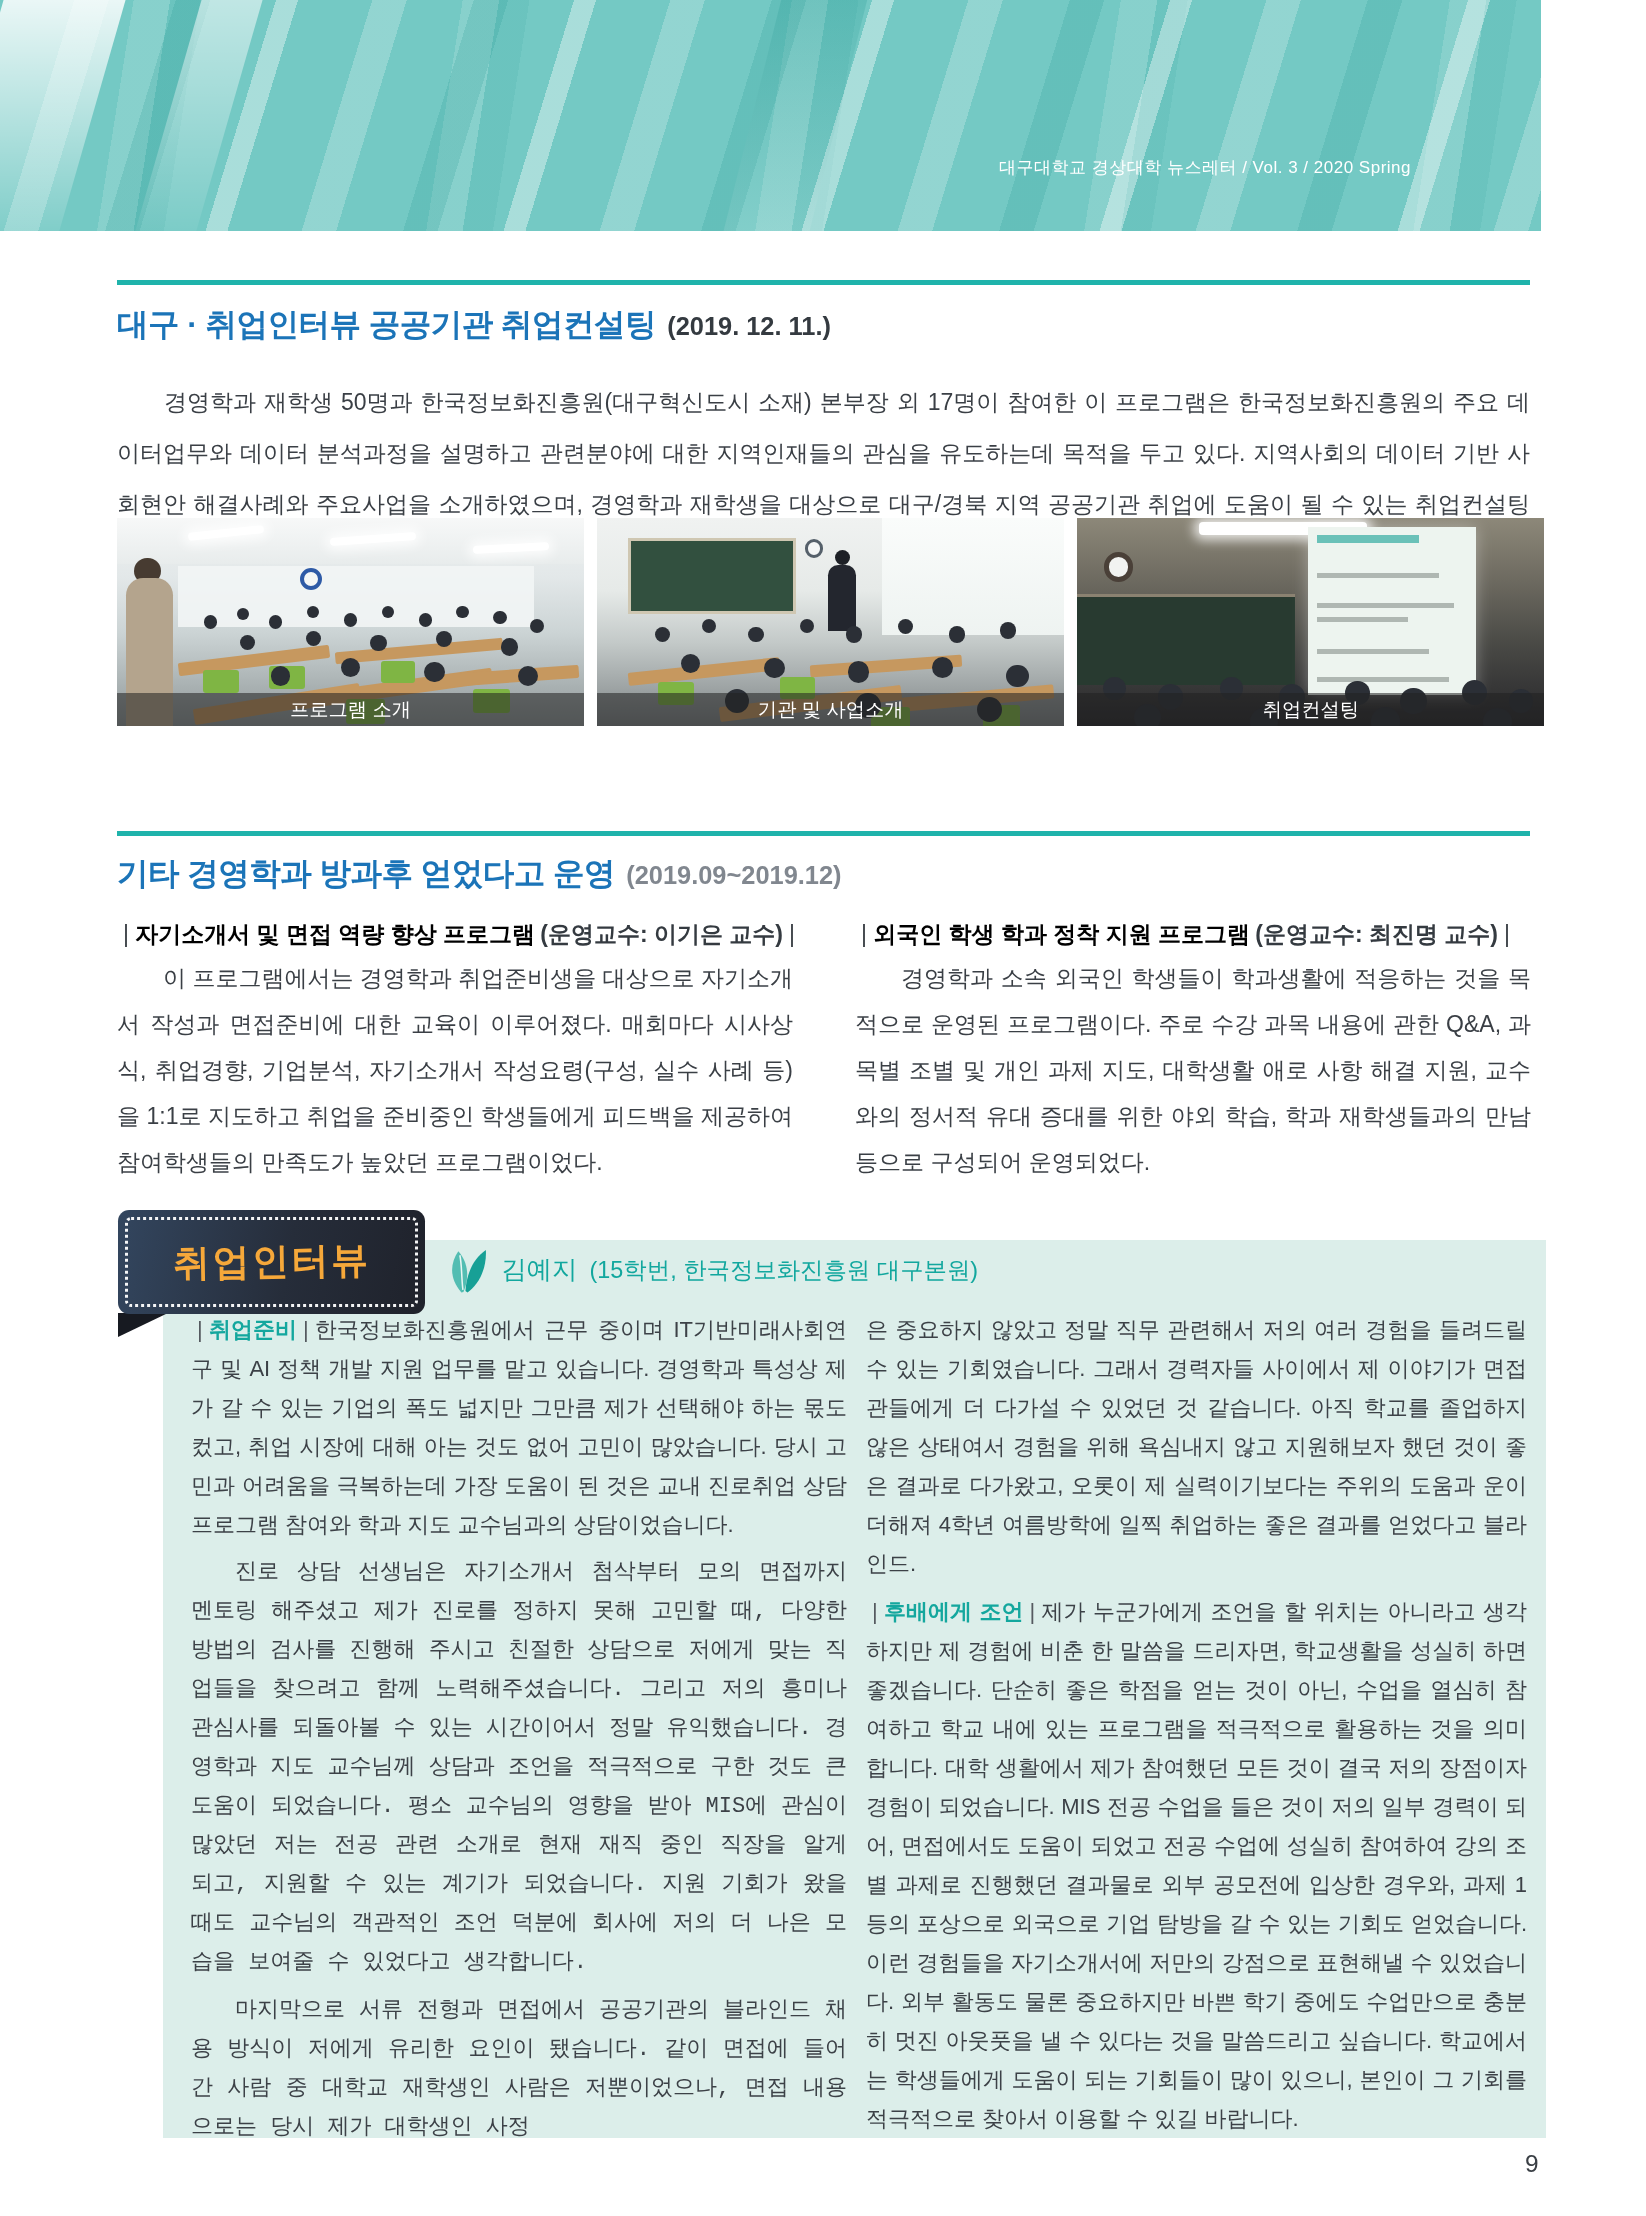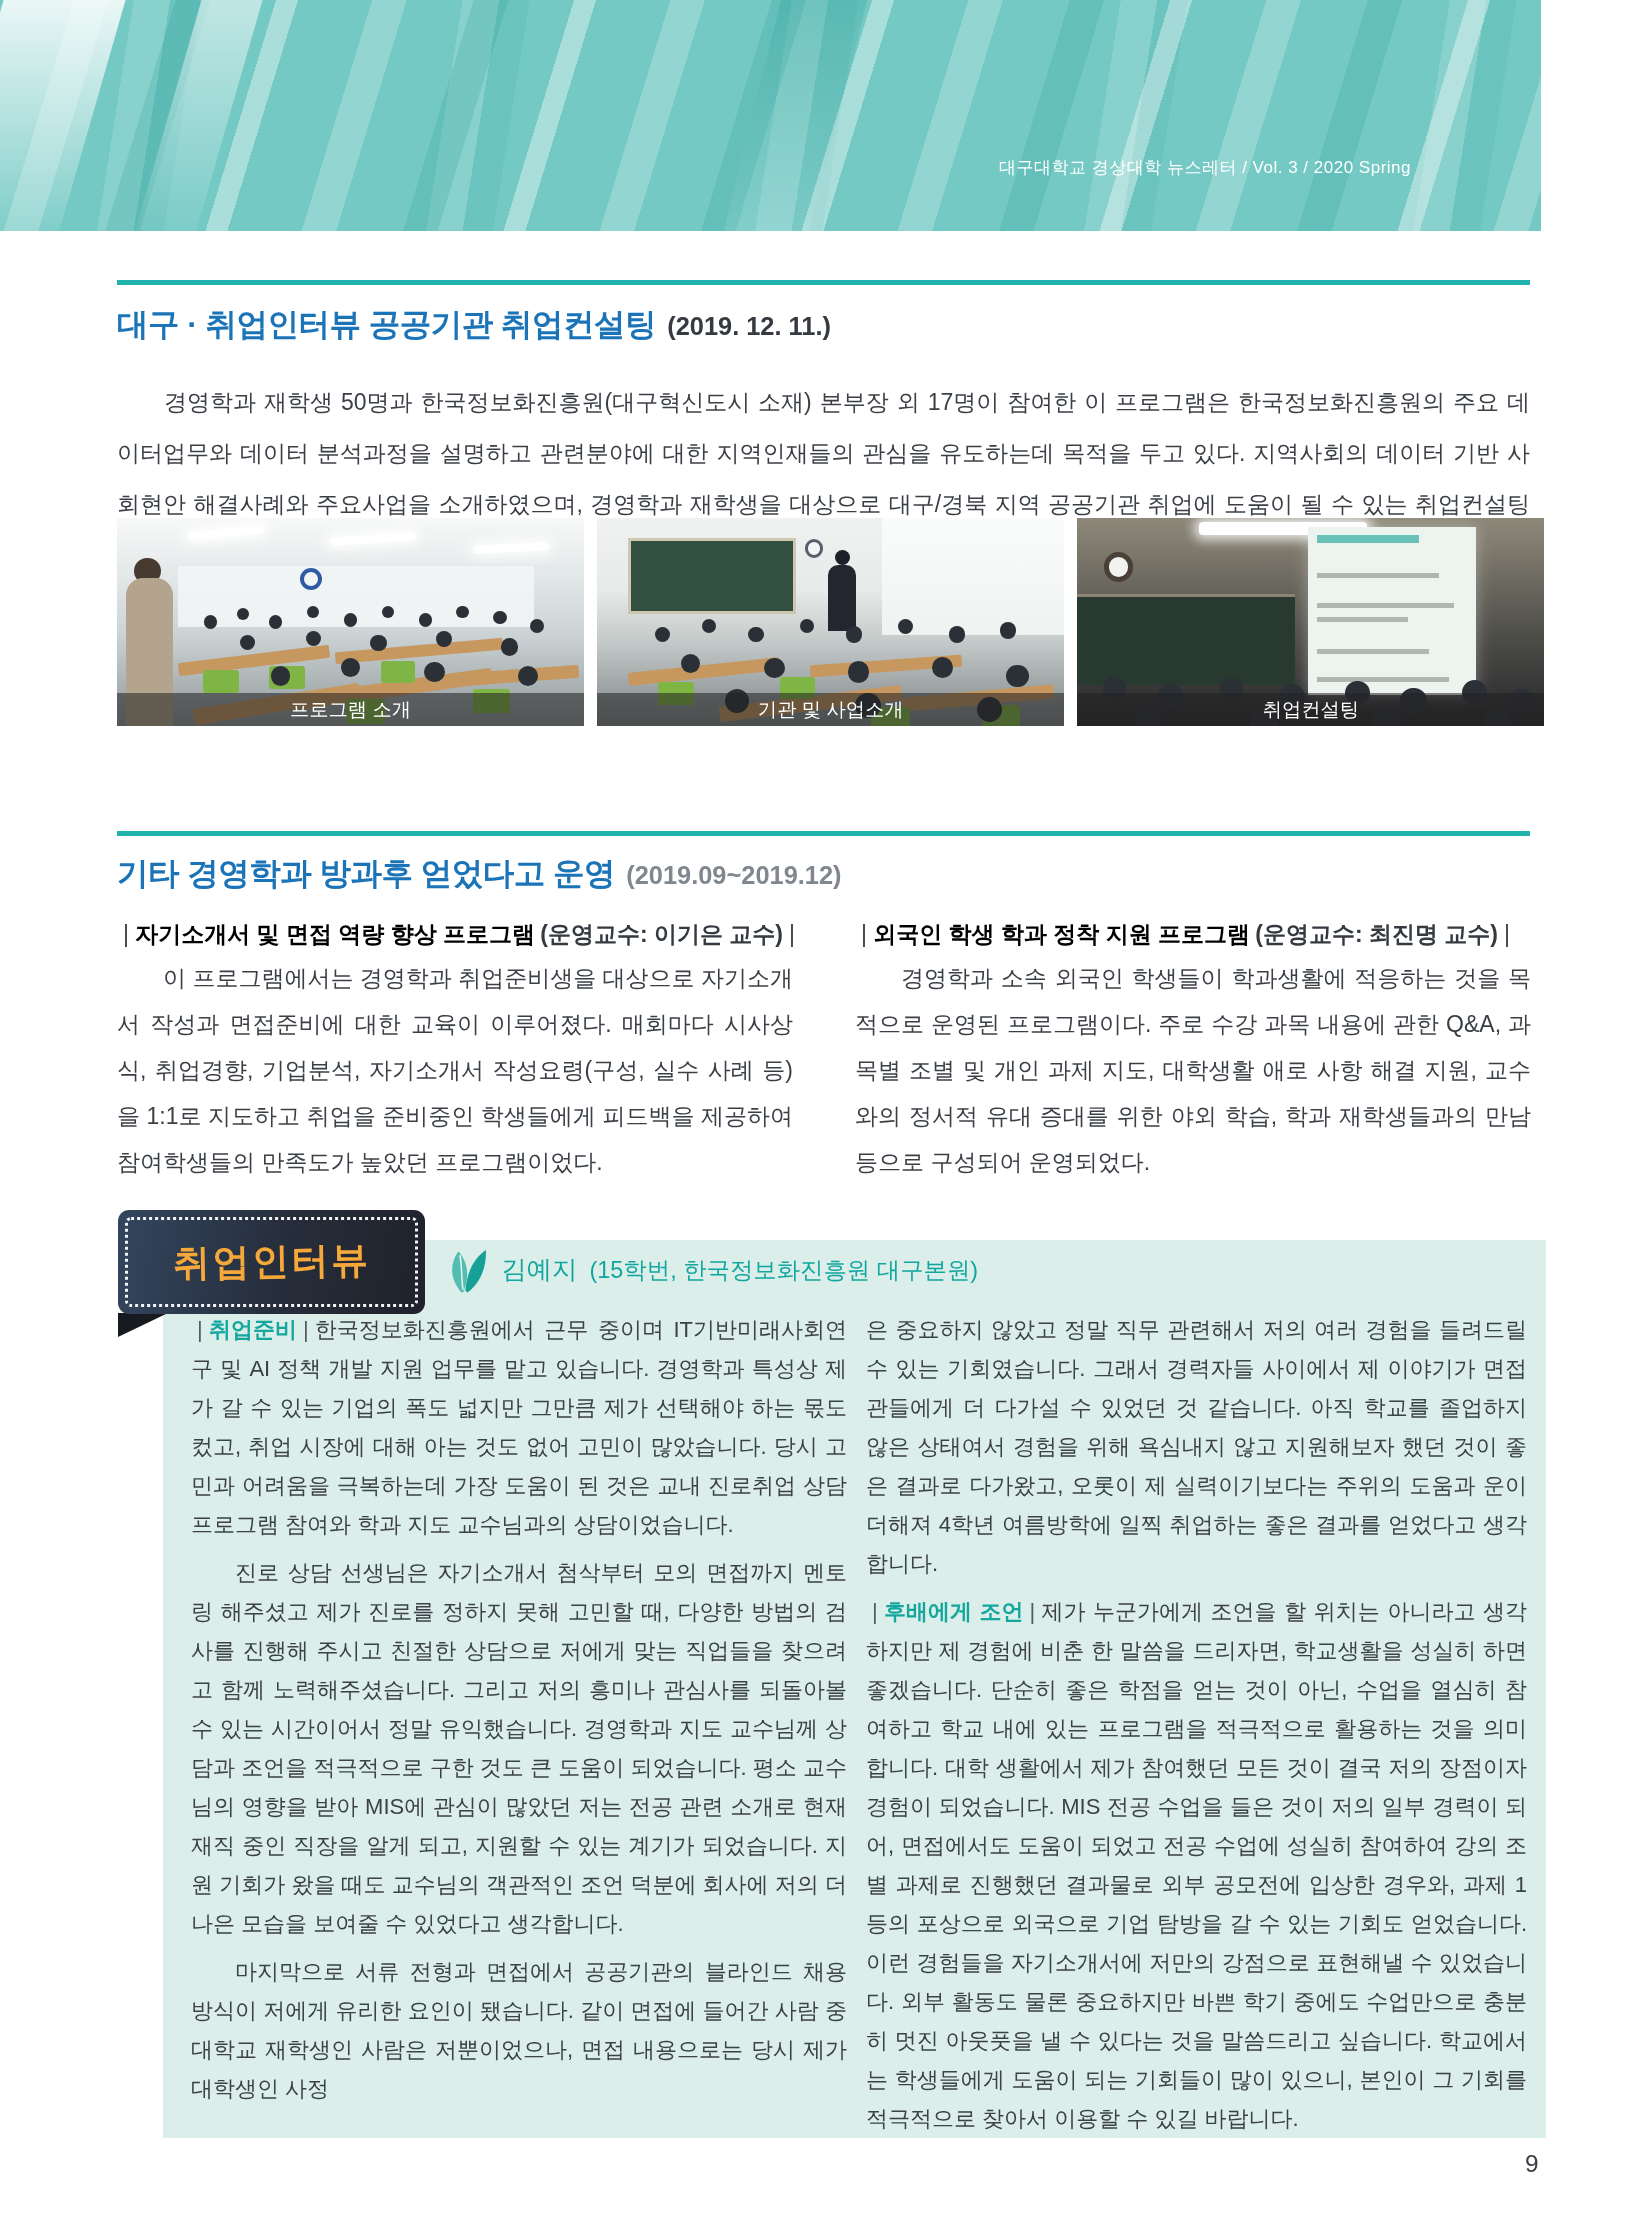--- a/index.html
+++ b/index.html
@@ -103,21 +103,21 @@
     border-top:24.4px solid #171a21;border-right:50px solid transparent;}
   .iv-name-row{position:absolute;left:446px;top:1244px;display:flex;align-items:center;gap:12.2px;}
   .iv-name-row .leaf{width:43px;height:51px;flex:0 0 auto;}
   .iv-name{font-size:25.4px;font-weight:400;color:#12a79e;white-space:nowrap;}
   .iv-affil{font-size:23.4px;font-weight:400;color:#12a79e;white-space:nowrap;}
   .iv-col{position:absolute;top:1310px;font-size:22px;line-height:39px;text-align:justify;color:#3c4147;}
   .iv-col.left{left:191px;width:656px;}
   .iv-col.right{left:866px;width:661px;}
   .iv-col p{margin:0;}
   .iv-col p + p{margin-top:9.1px;}
-  .iv-col p.indent{text-indent:44px;}
+  .iv-col p.indent{text-indent:44px;font-family:Liberation Mono, monospace;}
   .ilabel .bar{color:#555a60;font-weight:400;padding:0 6.1px;}
   .ilabel .txt{color:#14a79e;font-weight:800;}
   
   .page-number{position:absolute;left:1525px;top:2150px;font-size:24.4px;color:#3a3f45;}
 </style>
 </head>
 <body>
 
 <div class="page">
 
@@ -280,19 +280,19 @@
     <span class="iv-affil">(15학번, 한국정보화진흥원 대구본원)</span>
   </div>
 
   <div class="iv-col left">
     <p><span class="ilabel"><span class="bar">|</span><span class="txt">취업준비</span><span class="bar">|</span></span><span>한국정보화진흥원에서 근무 중이며 IT기반미래사회연구 및 AI 정책 개발 지원 업무를 맡고 있습니다. 경영학과 특성상 제가 갈 수 있는 기업의 폭도 넓지만 그만큼 제가 선택해야 하는 몫도 컸고, 취업 시장에 대해 아는 것도 없어 고민이 많았습니다. 당시 고민과 어려움을 극복하는데 가장 도움이 된 것은 교내 진로취업 상담 프로그램 참여와 학과 지도 교수님과의 상담이었습니다.</span></p>
     <p class="indent"><span>진로 상담 선생님은 자기소개서 첨삭부터 모의 면접까지 멘토링 해주셨고 제가 진로를 정하지 못해 고민할 때, 다양한 방법의 검사를 진행해 주시고 친절한 상담으로 저에게 맞는 직업들을 찾으려고 함께 노력해주셨습니다. 그리고 저의 흥미나 관심사를 되돌아볼 수 있는 시간이어서 정말 유익했습니다. 경영학과 지도 교수님께 상담과 조언을 적극적으로 구한 것도 큰 도움이 되었습니다. 평소 교수님의 영향을 받아 MIS에 관심이 많았던 저는 전공 관련 소개로 현재 재직 중인 직장을 알게 되고, 지원할 수 있는 계기가 되었습니다. 지원 기회가 왔을 때도 교수님의 객관적인 조언 덕분에 회사에 저의 더 나은 모습을 보여줄 수 있었다고 생각합니다.</span></p>
     <p class="indent"><span>마지막으로 서류 전형과 면접에서 공공기관의 블라인드 채용 방식이 저에게 유리한 요인이 됐습니다. 같이 면접에 들어간 사람 중 대학교 재학생인 사람은 저뿐이었으나, 면접 내용으로는 당시 제가 대학생인 사정</span></p>
   </div>
 
   <div class="iv-col right">
-    <p><span>은 중요하지 않았고 정말 직무 관련해서 저의 여러 경험을 들려드릴 수 있는 기회였습니다. 그래서 경력자들 사이에서 제 이야기가 면접관들에게 더 다가설 수 있었던 것 같습니다. 아직 학교를 졸업하지 않은 상태여서 경험을 위해 욕심내지 않고 지원해보자 했던 것이 좋은 결과로 다가왔고, 오롯이 제 실력이기보다는 주위의 도움과 운이 더해져 4학년 여름방학에 일찍 취업하는 좋은 결과를 얻었다고 생각합니다.</span></p>
+    <p><span>은 중요하지 않았고 정말 직무 관련해서 저의 여러 경험을 들려드릴 수 있는 기회였습니다. 그래서 경력자들 사이에서 제 이야기가 면접관들에게 더 다가설 수 있었던 것 같습니다. 아직 학교를 졸업하지 않은 상태여서 경험을 위해 욕심내지 않고 지원해보자 했던 것이 좋은 결과로 다가왔고, 오롯이 제 실력이기보다는 주위의 도움과 운이 더해져 4학년 여름방학에 일찍 취업하는 좋은 결과를 얻었다고 블라인드.</span></p>
     <p><span class="ilabel"><span class="bar">|</span><span class="txt">후배에게 조언</span><span class="bar">|</span></span><span>제가 누군가에게 조언을 할 위치는 아니라고 생각하지만 제 경험에 비춘 한 말씀을 드리자면, 학교생활을 성실히 하면 좋겠습니다. 단순히 좋은 학점을 얻는 것이 아닌, 수업을 열심히 참여하고 학교 내에 있는 프로그램을 적극적으로 활용하는 것을 의미합니다. 대학 생활에서 제가 참여했던 모든 것이 결국 저의 장점이자 경험이 되었습니다. MIS 전공 수업을 들은 것이 저의 일부 경력이 되어, 면접에서도 도움이 되었고 전공 수업에 성실히 참여하여 강의 조별 과제로 진행했던 결과물로 외부 공모전에 입상한 경우와, 과제 1등의 포상으로 외국으로 기업 탐방을 갈 수 있는 기회도 얻었습니다. 이런 경험들을 자기소개서에 저만의 강점으로 표현해낼 수 있었습니다. 외부 활동도 물론 중요하지만 바쁜 학기 중에도 수업만으로 충분히 멋진 아웃풋을 낼 수 있다는 것을 말씀드리고 싶습니다. 학교에서는 학생들에게 도움이 되는 기회들이 많이 있으니, 본인이 그 기회를 적극적으로 찾아서 이용할 수 있길 바랍니다.</span></p>
   </div>
 
   <div class="page-number">9</div>
 </div>
 
 
 </body></html>

